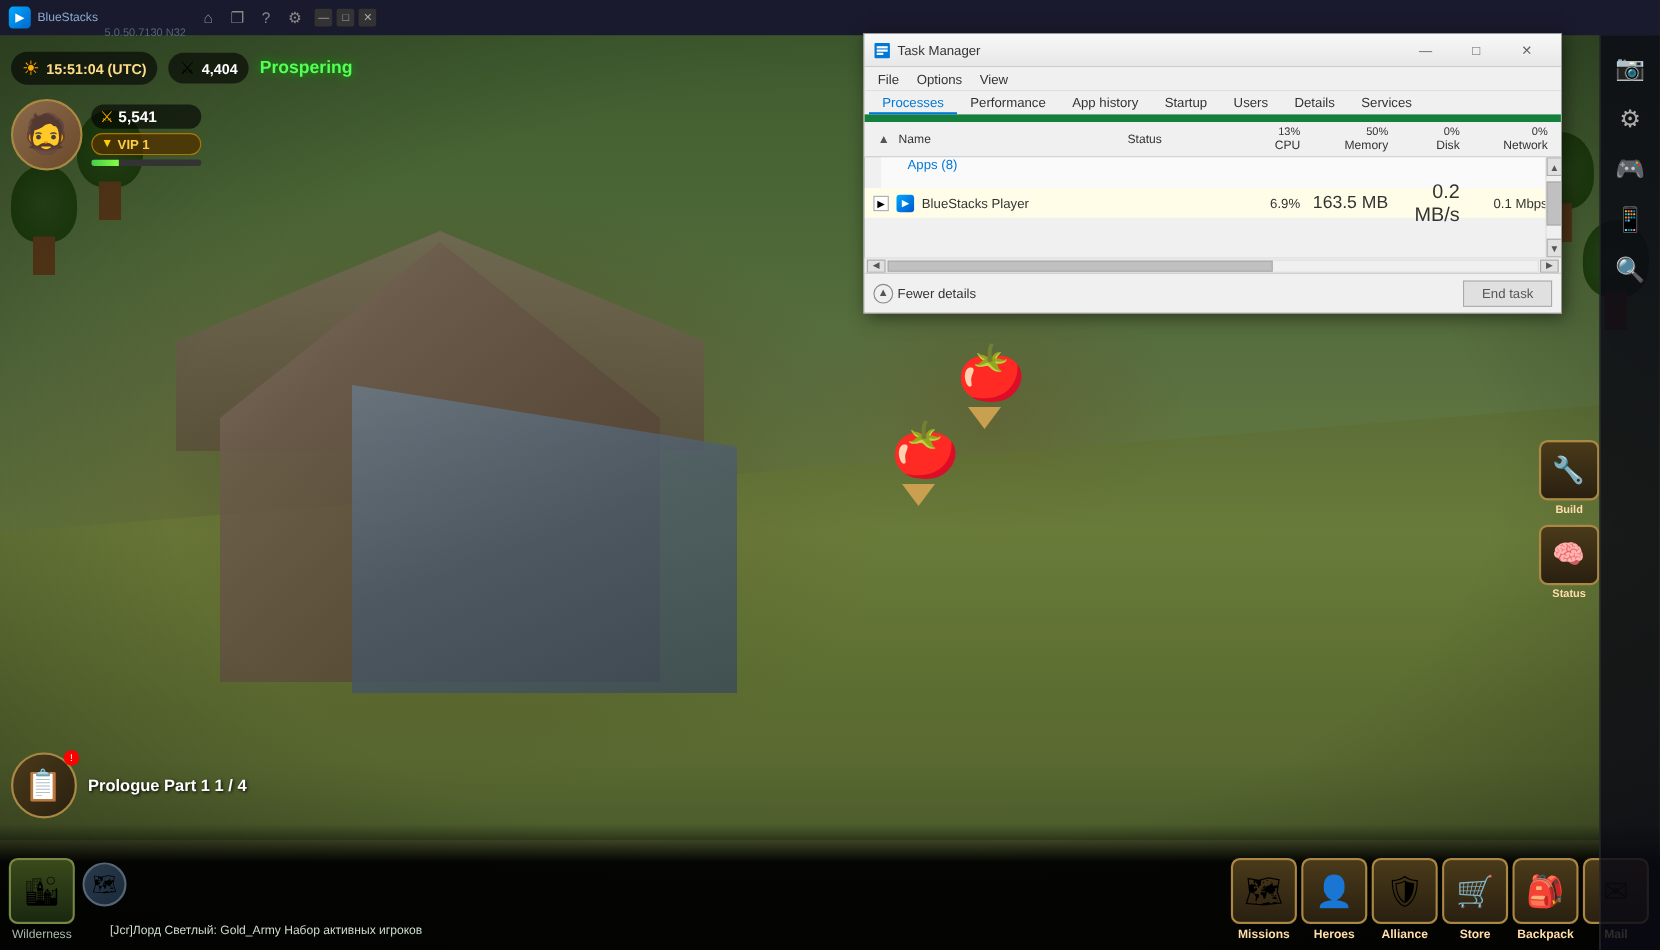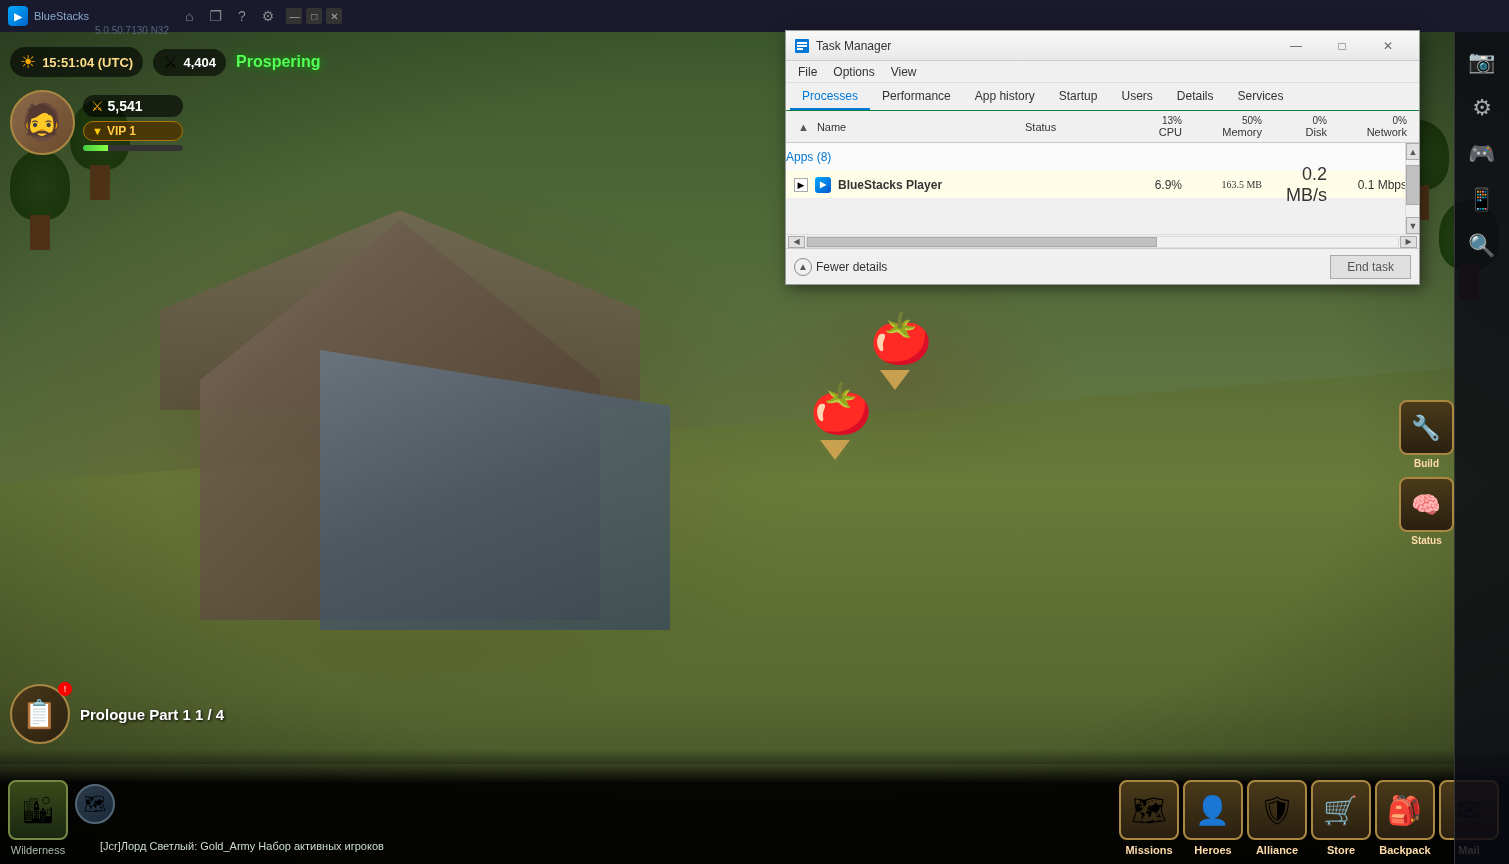--- a/index.html
+++ b/index.html
@@ -596,21 +596,21 @@
     }
 
     .tm-tabs {
       height: 28px;
       background: #f0f0f0;
       display: flex;
       align-items: stretch;
       padding: 0 4px;
       gap: 0;
       flex-shrink: 0;
-      border-bottom: 1px solid #15803d;
+      border-bottom: 7px solid #15803d;
     }
     .tm-tab {
       padding: 4px 12px;
       cursor: pointer;
       font-size: 12px;
       color: #333;
       border-bottom: 2px solid transparent;
       display: flex;
       align-items: center;
       white-space: nowrap;
@@ -677,24 +677,25 @@
       padding: 0 4px;
     }
 
     .tm-content {
       flex: 1;
       overflow: hidden;
       position: relative;
     }
     .tm-apps-row {
       display: flex;
-      align-items: center;
+      align-items: flex-start;
       height: 28px;
-      padding: 0 0;
+      padding: 0 24px;
       background: #fafafa;
+      margin-left: 15px;
     }
     .tm-apps-label {
       color: #0078d7;
       font-size: 12px;
       font-weight: 500;
       flex: 1;
     }
     .tm-process-row {
       display: flex;
       align-items: center;
@@ -737,25 +738,24 @@
       color: white;
       font-weight: bold;
     }
     .tm-process-name {
       flex: 1;
       font-size: 12px;
       color: #333;
       white-space: nowrap;
       overflow: hidden;
       text-overflow: ellipsis;
-      font-weight: bold;
     }
     .tm-process-status { width: 100px; font-size: 12px; color: #333; padding: 0 4px; }
     .tm-process-cpu { width: 65px; text-align: right; font-size: 12px; color: #333; padding: 0 4px; }
-    .tm-process-memory { width: 80px; text-align: right; font-size: 10px; color: #333; padding: 0 4px; font-family: Liberation Serif, serif; }
+    .tm-process-memory { width: 80px; text-align: right; font-size: 16px; color: #333; padding: 0 4px; }
     .tm-process-disk { width: 65px; text-align: right; font-size: 18px; color: #333; padding: 0 4px; }
     .tm-process-network { width: 80px; text-align: right; font-size: 12px; color: #333; padding: 0 4px; }
 
     .tm-scrollbar {
       position: absolute;
       right: 0;
       top: 0;
       bottom: 0;
       width: 14px;
       background: #f0f0f0;

